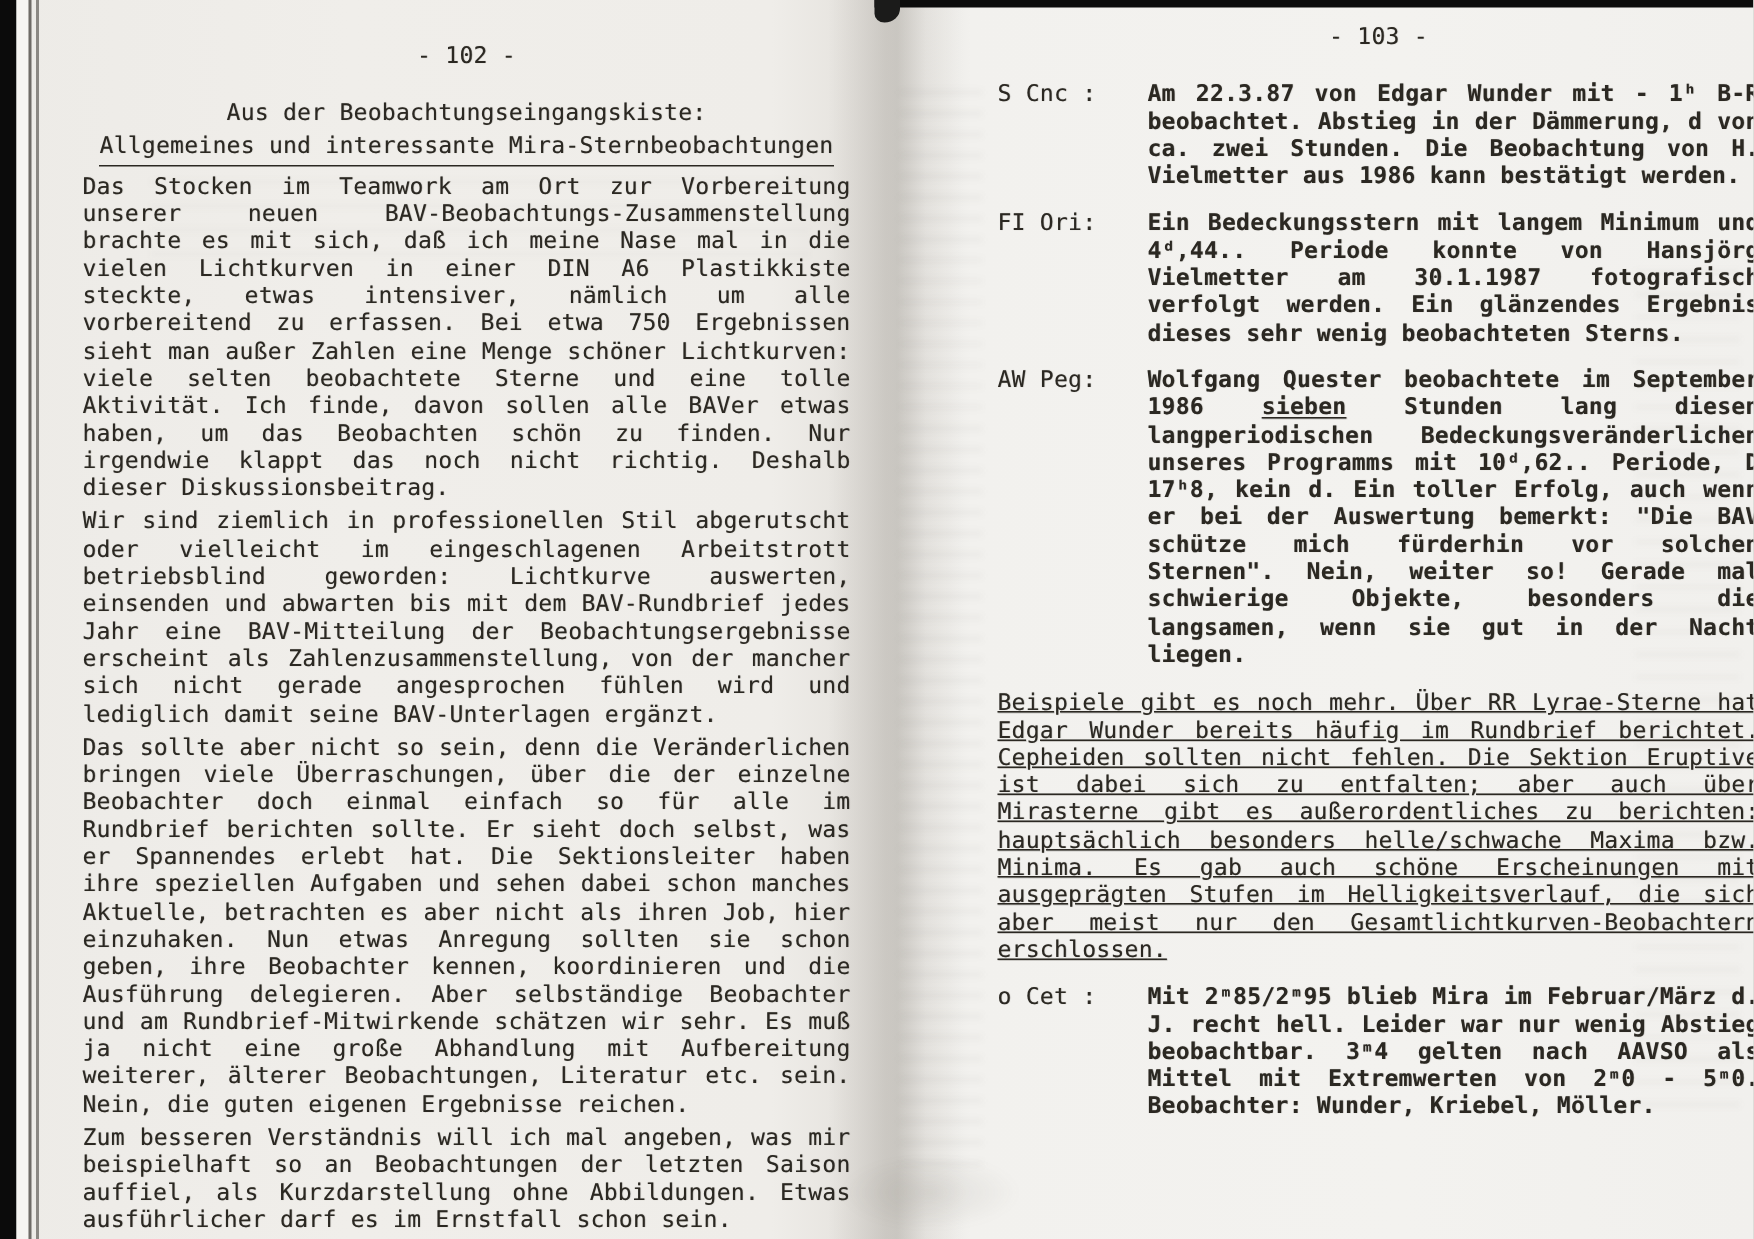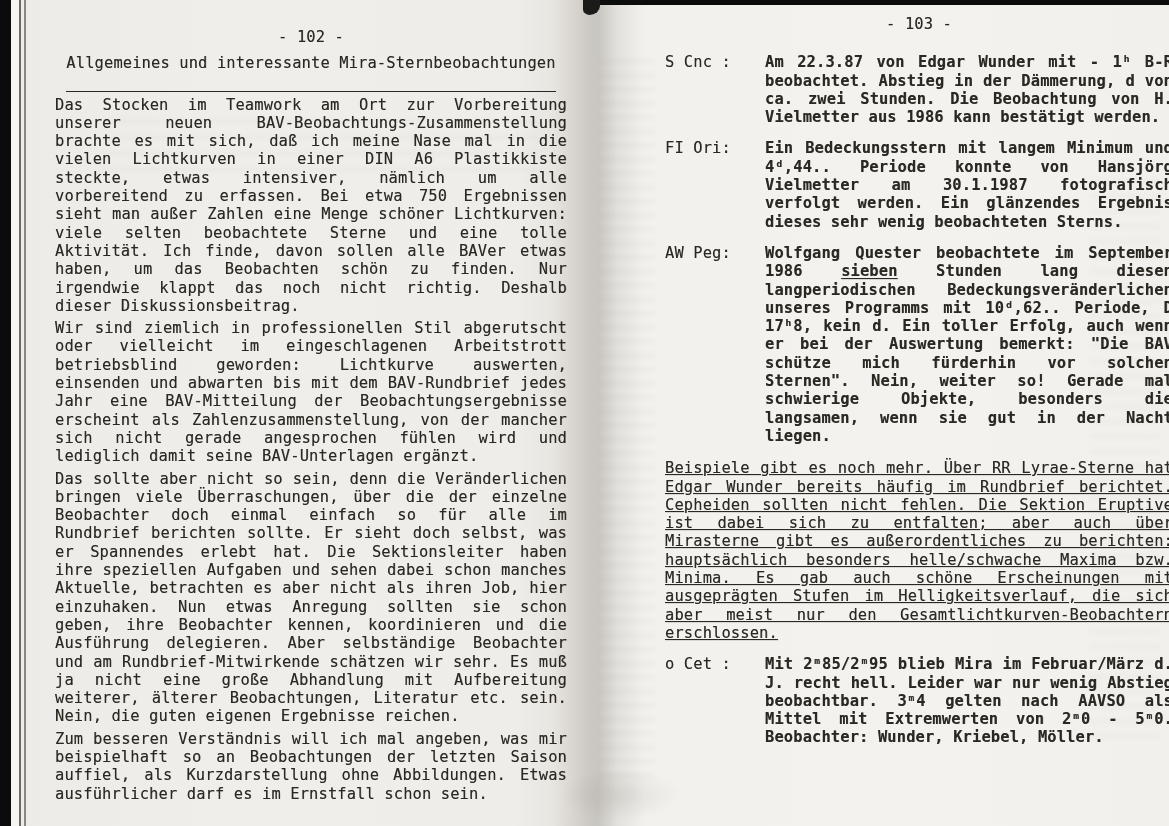--- a/index.html
+++ b/index.html
@@ -73,29 +73,29 @@
     position: absolute;
     font-size: 15.3px;
     line-height: 18.3px;
     letter-spacing: 0.2px;
     text-shadow: 0.3px 0.3px 0.5px rgba(43,40,34,0.45);
   }
   .left-content  { left: 55px;  top: 28px; width: 512px; }
   .right-content { left: 665px; top: 15px; width: 508px; }
 
   .pagenum { text-align: center; }
-  .left-content .pagenum  { margin-bottom: 8px; }
+  .left-content .pagenum  { margin-bottom: 20px; }
   .right-content .pagenum { margin-bottom: 20px; }
 
   .heading { text-align: center; }
   .heading .line1 { margin-bottom: 3px; }
   .heading .line2 {
     display: inline-block;
     border-bottom: 1.6px solid #2b2822;
-    padding-bottom: 18px;
+    padding-bottom: 4px;
   }
 
   .para {
     margin-top: 12px;
     text-align: justify;
   }
   .left-content .para { margin-top: 4px; }
 
   .entry {
     display: flex;
@@ -134,20 +134,21 @@
   <div class="edge-blob-top"></div>
   <div class="smudge a"></div>
   <div class="smudge b"></div>
   <div class="smudge c"></div>
   <div class="smudge d"></div>
 
   <div class="page-content left-content">
     <div class="pagenum">- 102 -</div>
 
     <div class="heading">
+      <div class="line1">Aus der Beobachtungseingangskiste:</div>
       <span class="line2">Allgemeines und interessante Mira-Sternbeobachtungen</span>
     </div>
 
     <div class="para">Das Stocken im Teamwork am Ort zur Vorbereitung unserer neuen BAV-Beobachtungs-Zusammenstellung brachte es mit sich, daß ich meine Nase mal in die vielen Lichtkurven in einer DIN A6 Plastikkiste steckte, etwas intensiver, nämlich um alle vorbereitend zu erfassen. Bei etwa 750 Ergebnissen sieht man außer Zahlen eine Menge schöner Lichtkurven: viele selten beobachtete Sterne und eine tolle Aktivität. Ich finde, davon sollen alle BAVer etwas haben, um das Beobachten schön zu finden. Nur irgendwie klappt das noch nicht richtig. Deshalb dieser Diskussionsbeitrag.</div>
     <div class="para">Wir sind ziemlich in professionellen Stil abgerutscht oder vielleicht im eingeschlagenen Arbeitstrott betriebsblind geworden: Lichtkurve auswerten, einsenden und abwarten bis mit dem BAV-Rundbrief jedes Jahr eine BAV-Mitteilung der Beobachtungsergebnisse erscheint als Zahlenzusammenstellung, von der mancher sich nicht gerade angesprochen fühlen wird und lediglich damit seine BAV-Unterlagen ergänzt.</div>
     <div class="para">Das sollte aber nicht so sein, denn die Veränderlichen bringen viele Überraschungen, über die der einzelne Beobachter doch einmal einfach so für alle im Rundbrief berichten sollte. Er sieht doch selbst, was er Spannendes erlebt hat. Die Sektionsleiter haben ihre speziellen Aufgaben und sehen dabei schon manches Aktuelle, betrachten es aber nicht als ihren Job, hier einzuhaken. Nun etwas Anregung sollten sie schon geben, ihre Beobachter kennen, koordinieren und die Ausführung delegieren. Aber selbständige Beobachter und am Rundbrief-Mitwirkende schätzen wir sehr. Es muß ja nicht eine große Abhandlung mit Aufbereitung weiterer, älterer Beobachtungen, Literatur etc. sein. Nein, die guten eigenen Ergebnisse reichen.</div>
     <div class="para">Zum besseren Verständnis will ich mal angeben, was mir beispielhaft so an Beobachtungen der letzten Saison auffiel, als Kurzdarstellung ohne Abbildungen. Etwas ausführlicher darf es im Ernstfall schon sein.</div>
   </div>
 
   <div class="page-content right-content">

